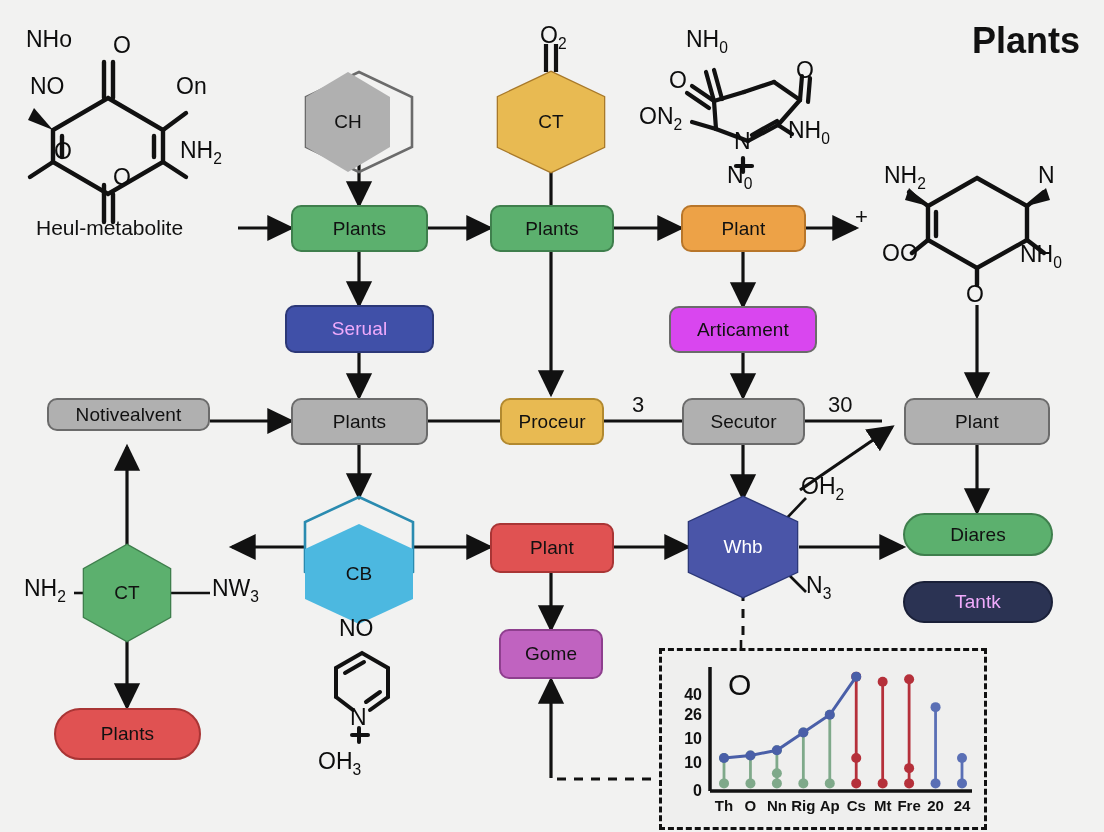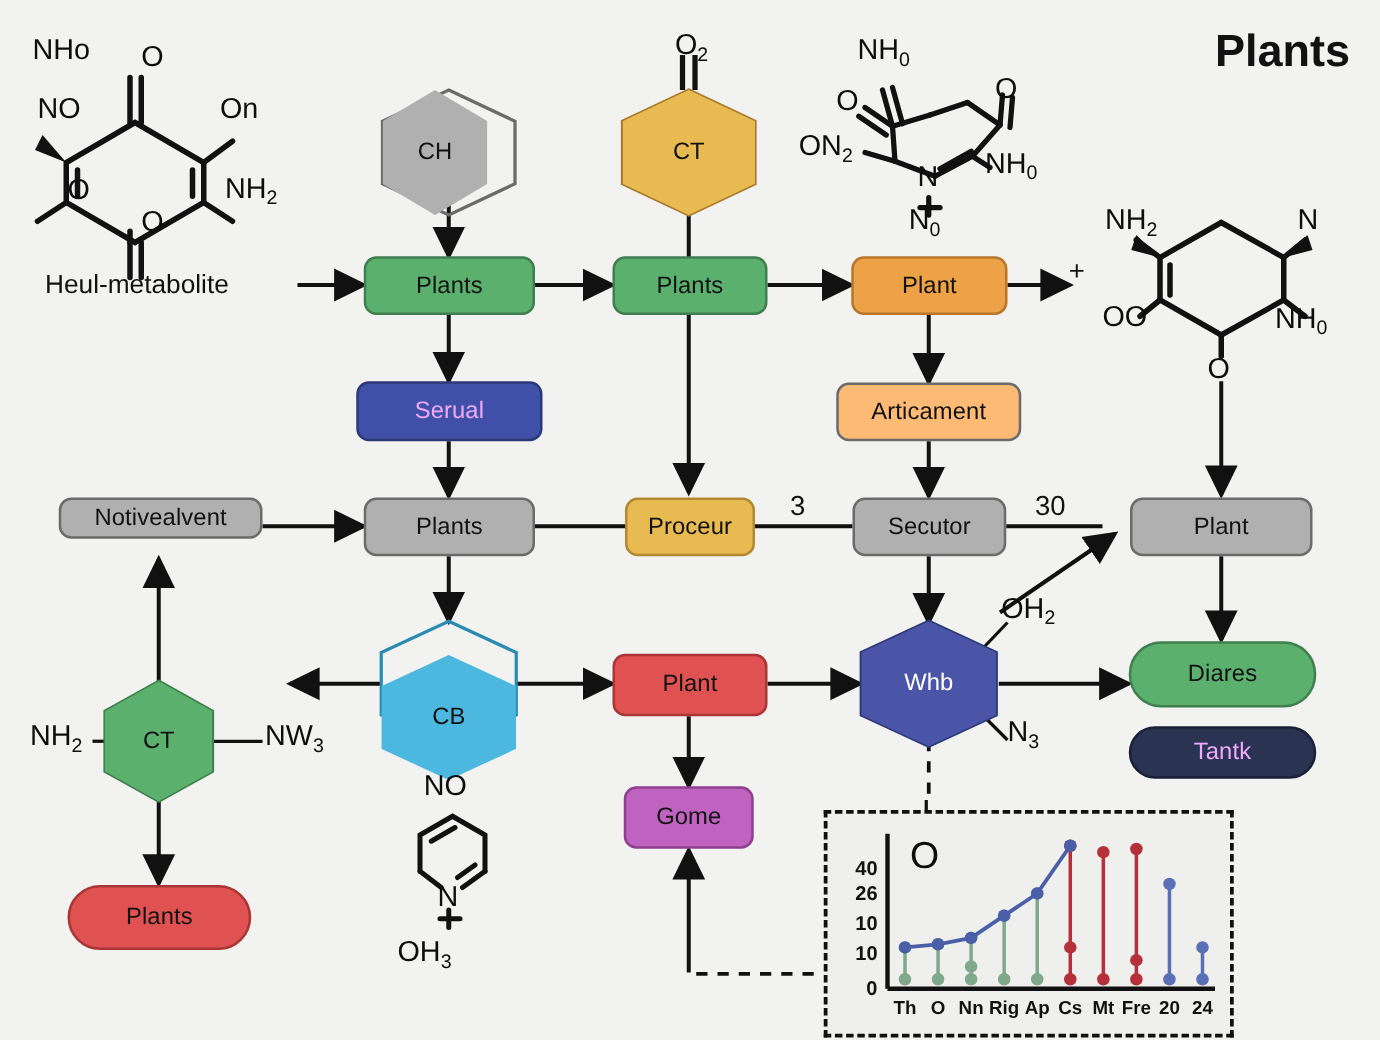--- a/index.html
+++ b/index.html
@@ -269,21 +269,21 @@
   </div>
 
   <div class="node" style="left:681px;top:205px;width:125px;height:47px;background:#eda247;border-color:#b8762a;">
     <span>Plant</span>
   </div>
 
   <div class="node light" style="left:285px;top:305px;width:149px;height:48px;background:#4050a8;border-color:#2c3878;">
     <span>Serual</span>
   </div>
 
-  <div class="node" style="left:669px;top:306px;width:148px;height:47px;background:#fdba74;border-color:#6b6b6b;">
+  <div class="node" style="left:669px;top:306px;width:148px;height:47px;background:#d946ef;border-color:#6b6b6b;">
     <span>Articament</span>
   </div>
 
   <div class="node" style="left:47px;top:398px;width:163px;height:33px;background:#b0b0b0;border-color:#6b6b6b;">
     <span>Notivealvent</span>
   </div>
 
   <div class="node" style="left:291px;top:398px;width:137px;height:47px;background:#b0b0b0;border-color:#6b6b6b;">
     <span>Plants</span>
   </div>
@@ -297,21 +297,21 @@
   </div>
 
   <div class="node" style="left:904px;top:398px;width:146px;height:47px;background:#b0b0b0;border-color:#6b6b6b;">
     <span>Plant</span>
   </div>
 
   <div class="node" style="left:490px;top:523px;width:124px;height:50px;background:#e05252;border-color:#a93535;">
     <span>Plant</span>
   </div>
 
-  <div class="node" style="left:903px;top:513px;width:150px;height:53px;background:#5cb06e;border-color:#3f7f4d;border-radius:26px;">
+  <div class="node" style="left:903px;top:513px;width:150px;height:43px;background:#5cb06e;border-color:#3f7f4d;border-radius:26px;">
     <span>Diares</span>
   </div>
 
   <div class="node light" style="left:903px;top:581px;width:150px;height:42px;background:#2b3353;border-color:#1a2038;border-radius:21px;">
     <span>Tantk</span>
   </div>
 
   <div class="node" style="left:499px;top:629px;width:104px;height:50px;background:#c063c0;border-color:#8e3f8e;">
     <span>Gome</span>
   </div>

